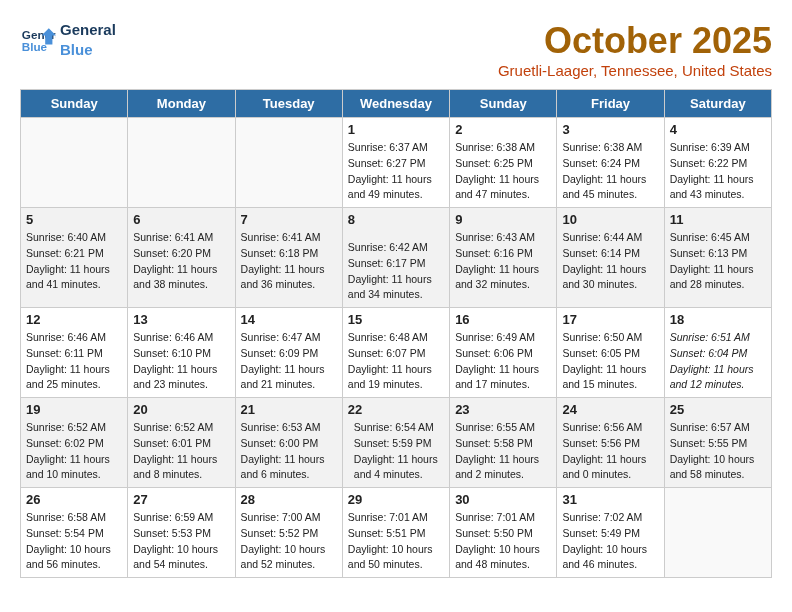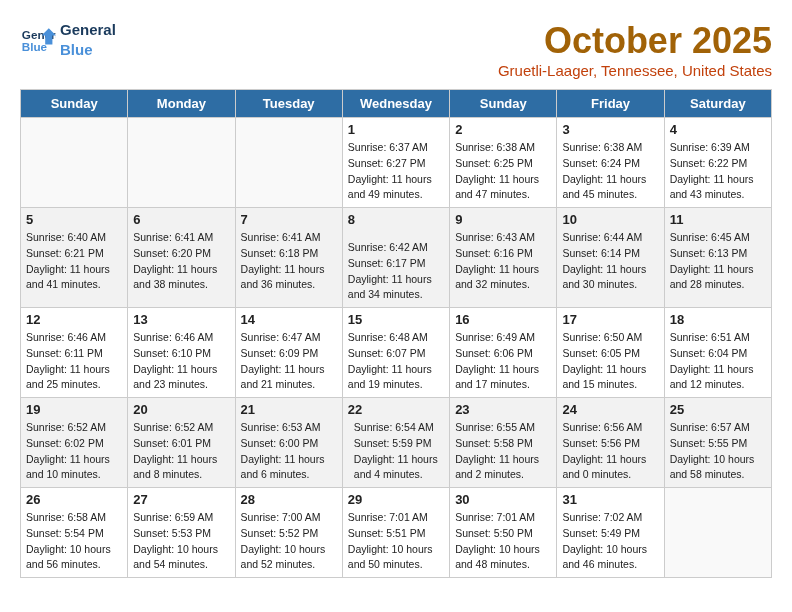--- a/index.html
+++ b/index.html
@@ -218,21 +218,21 @@
 Daylight: 11 hours and 17 minutes.</div>
         </td>
         <td>
           <span class="day-num">17</span>
           <div class="day-info" style="white-space: pre-line;">Sunrise: 6:50 AM
 Sunset: 6:05 PM
 Daylight: 11 hours and 15 minutes.</div>
         </td>
         <td>
           <span class="day-num">18</span>
-          <div class="day-info" style="white-space: pre-line;">Sunrise: 6:51 AM
+          <div class="day-info" style="white-space: pre-line; font-style: italic;">Sunrise: 6:51 AM
 Sunset: 6:04 PM
 Daylight: 11 hours and 12 minutes.</div>
         </td>
       </tr>
       <tr>
         <td>
           <span class="day-num">19</span>
           <div class="day-info" style="white-space: pre-line;">Sunrise: 6:52 AM
 Sunset: 6:02 PM
 Daylight: 11 hours and 10 minutes.</div>

